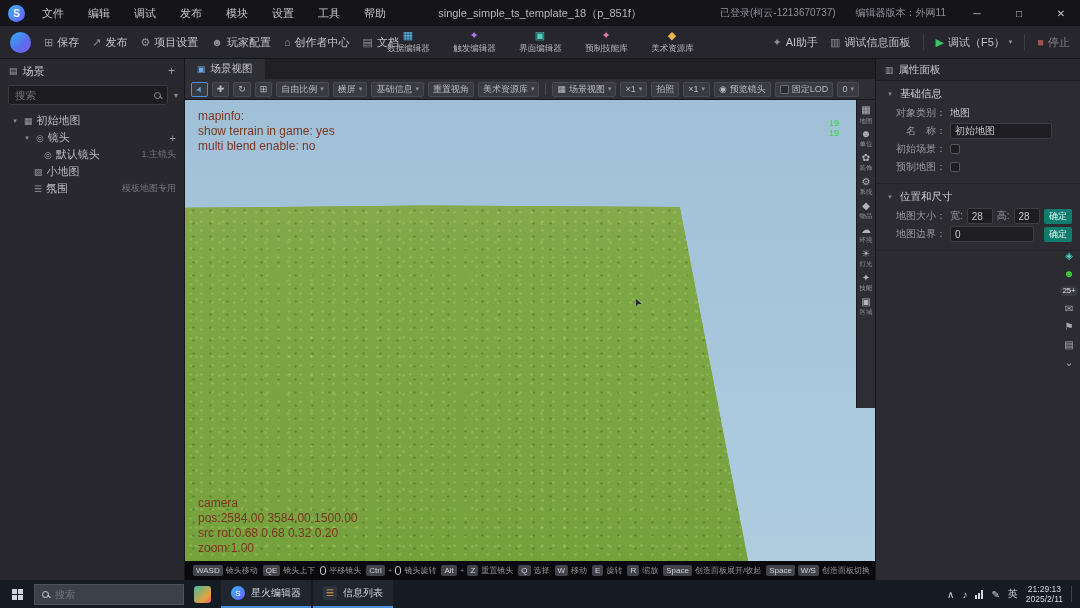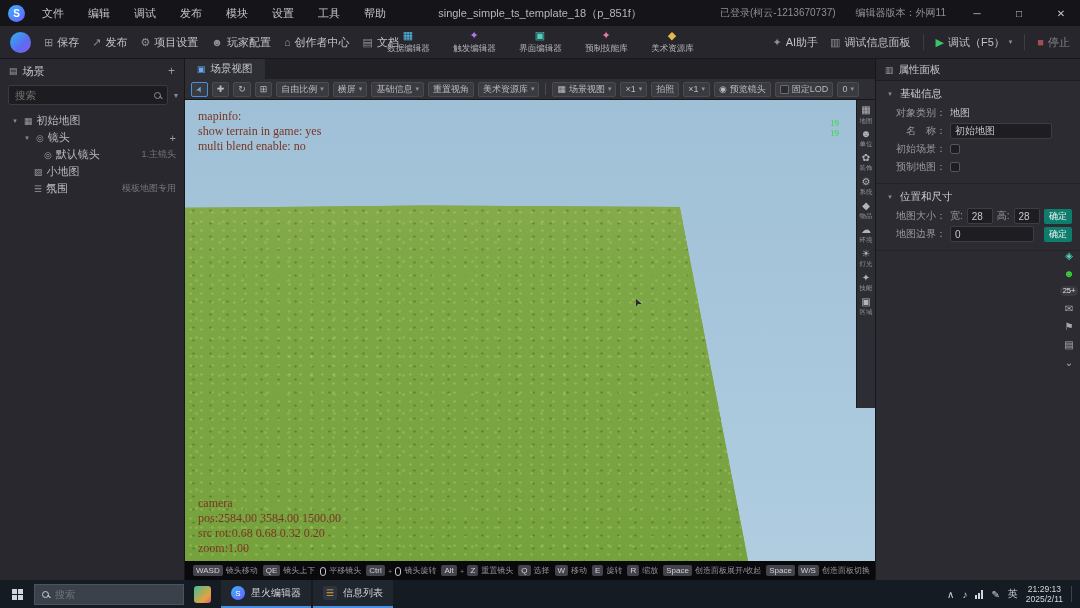--- a/index.html
+++ b/index.html
@@ -53,31 +53,31 @@
 .vt.sel{border-color:#4a90e2;color:#6aa8ee}
 .vt .cv{font-size:7px;color:#8f8f96}
 .cursor-g{display:inline-block;transform:rotate(-65deg);font-size:8px}
 .vsep{width:1px;height:12px;background:#4a4a52;margin:0 2px;flex:none}
 .cbx{width:9px;height:9px;border:1px solid #6a6a72;background:#2a2a30;border-radius:1px;display:inline-block}
 .viewport{flex:1;position:relative;background:linear-gradient(180deg,#a0c0d7 0%,#a8c7dc 55%,#b0cde0 100%);overflow:hidden}
 .terrain{position:absolute;inset:0;clip-path:polygon(0 23.4%,35% 22.9%,71.7% 23.2%,81.6% 100%,0 100%);
  background-color:#7ca345;
  background-image:radial-gradient(rgba(238,242,150,.20) 1px,transparent 1.8px),radial-gradient(rgba(25,55,10,.26) 1px,transparent 1.8px),radial-gradient(rgba(165,205,95,.35) 1.2px,transparent 2.2px),linear-gradient(180deg,#93b055 0%,#7ea746 35%,#76a23e 100%);
  background-size:11px 9px,17px 13px,23px 19px,100% 100%}
-.ov{position:absolute;font-family:Liberation Serif, serif;color:#7a3522;line-height:15px;font-size:12px;white-space:pre}
+.ov{position:absolute;font-family:Liberation Sans, sans-serif;color:#7a3522;line-height:15px;font-size:12px;white-space:pre}
 .ov-mapinfo{left:13px;top:9px}
 .ov-camera{left:13px;bottom:5px}
 .ov-stats{right:36px;top:18px;color:#38d838;font-size:9px;line-height:10px;text-align:right}
 .mcursor{position:absolute;left:448px;top:196px;color:#2a2a2e;font-size:11px;transform:rotate(-115deg);text-shadow:0 0 1px #fff}
 .strip{position:absolute;top:0;right:0;width:19px;height:308px;background:rgba(38,38,43,.95);border-left:1px solid #1a1a1f;display:flex;flex-direction:column;align-items:center;padding-top:3px}
 .pitem{display:flex;flex-direction:column;align-items:center;margin-bottom:2px;width:100%}
 .pitem .ic{font-size:10px;line-height:13px;color:#b2b2b8}
 .pitem .lb{font-size:8px;color:#96969c;transform:scale(.8);line-height:9px;white-space:nowrap}
 .hintbar{height:19px;background:#0a0a0d;display:flex;align-items:center;gap:5px;padding:0 8px;overflow:hidden}
-.hint{display:flex;align-items:flex-end;gap:3px;flex:none}
+.hint{display:flex;align-items:center;gap:3px;flex:none}
 .key{background:#43434b;color:#d2d2d7;border-radius:2px;font-size:8px;line-height:11px;padding:0 3px;white-space:nowrap}
 .hlabel{color:#94949b;font-size:8px;white-space:nowrap}
 .hplus{color:#7a7a80;font-size:8px}
 .mouse{width:6px;height:9px;border:1px solid #c6c6cb;border-radius:3px;display:inline-block}
 
 .right-panel{width:205px;background:#2b2b31;border-left:1px solid #17171b;position:relative;display:flex;flex-direction:column;flex:none}
 .rp-header{height:22px;display:flex;align-items:center;gap:5px;padding:0 9px;background:#26262c;border-bottom:1px solid #1c1c21;color:#c6c6cb;font-size:10.5px}
 .sec{border-bottom:1px solid #232329;padding:3px 0 7px}
 .sec-h{height:20px;display:flex;align-items:center;gap:5px;padding:0 9px;color:#cdcdd2;font-size:10.5px}
 .prow{display:flex;align-items:center;min-height:18px;padding:1px 8px 1px 12px;font-size:10px;color:#97979e;gap:4px}

